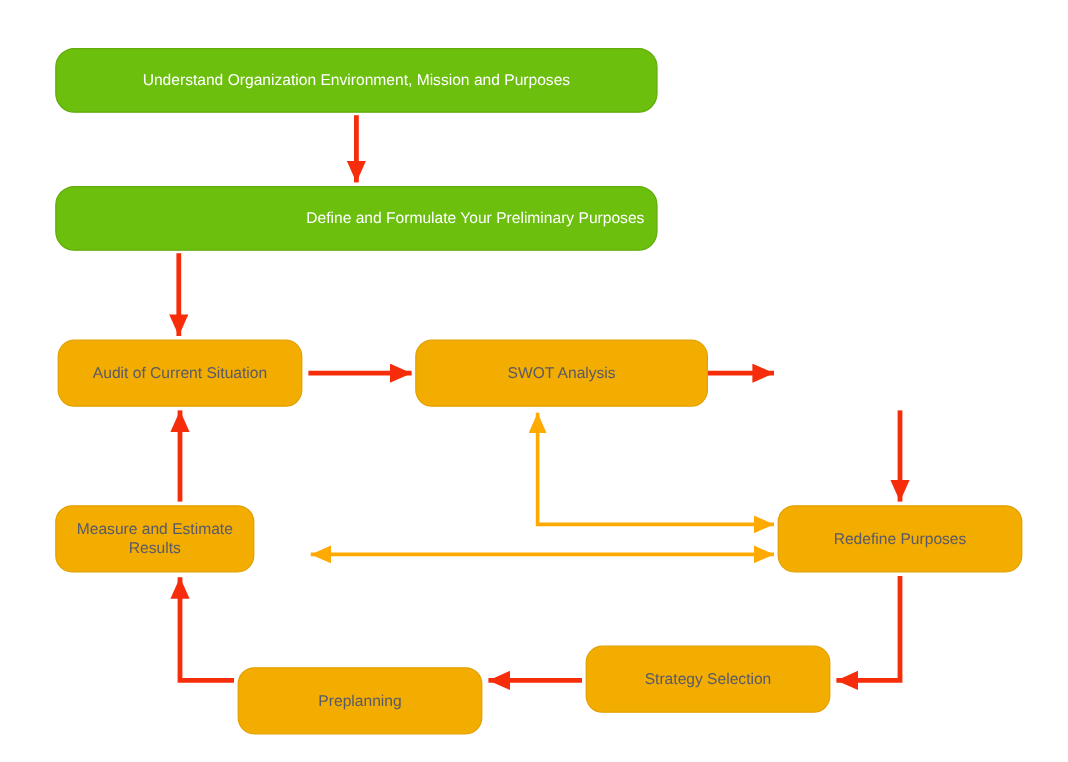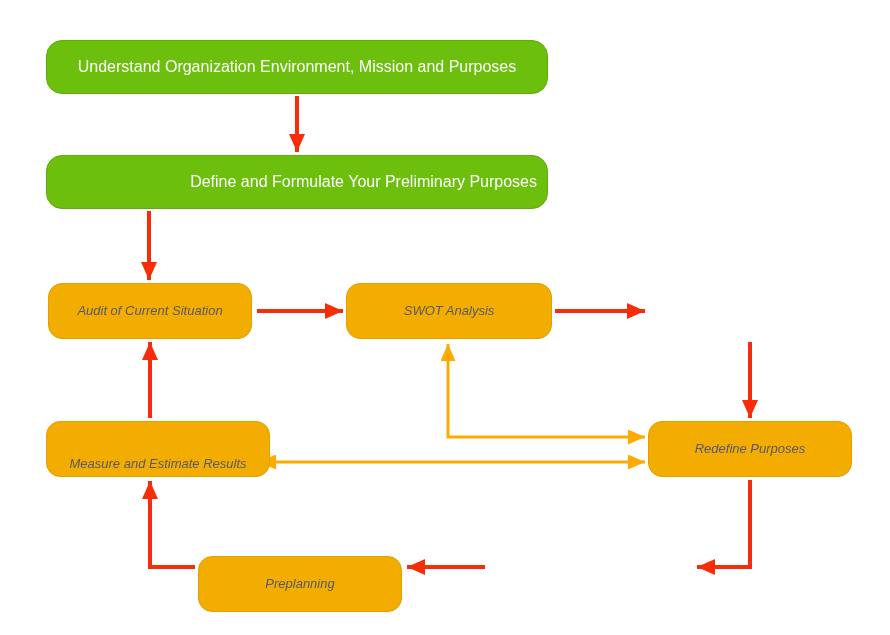--- a/index.html
+++ b/index.html
@@ -29,41 +29,40 @@
     text-align: center;
     box-sizing: border-box;
     line-height: 1.2;
     padding: 4px 10px;
   }
   .node.green {
     background: #6cbf0d;
     border: 1px solid #61ab0b;
     border-radius: 16px;
     color: #ffffff;
-    font-size: 16px;
+    font-size: 13px;
     width: 502px;
     height: 54px;
     left: 46px;
   }
   .node.orange {
     background: #f2ad00;
     border: 1px solid #e3a000;
     border-radius: 14px;
     color: #595968;
     font-size: 13px;
     width: 204px;
     height: 56px;
-    font-style: italic;
   }
   #node-understand { top: 40px; }
   #node-define     { top: 155px; justify-content: flex-end; }
   #node-audit       { left: 48px;  top: 283px; }
-  #node-swot        { left: 346px; top: 283px; width: 206px; }
+  #node-swot        { left: 346px; top: 283px; width: 244px; }
   #node-adjustment  { left: 648px; top: 283px; }
-  #node-measure     { left: 46px;  top: 421px; width: 224px; align-items: flex-end; }
+  #node-measure     { left: 46px;  top: 421px; width: 166px; }
   #node-redefine    { left: 648px; top: 421px; }
   #node-preplanning { left: 198px; top: 556px; }
   #node-strategy    { left: 488px; top: 538px; }
 </style>
 </head>
 <body>
 
 <div class="canvas">
 
   <svg class="arrow-layer" viewBox="0 0 890 635" xmlns="http://www.w3.org/2000/svg">
@@ -112,14 +111,17 @@
   </div>
 
   <div class="node orange" id="node-redefine">
     <span>Redefine Purposes</span>
   </div>
 
   <div class="node orange" id="node-preplanning">
     <span>Preplanning</span>
   </div>
 
+  <div class="node orange" id="node-strategy">
+    <span>Strategy Selection</span>
+  </div>
 
 </div>
 
 </body></html>

